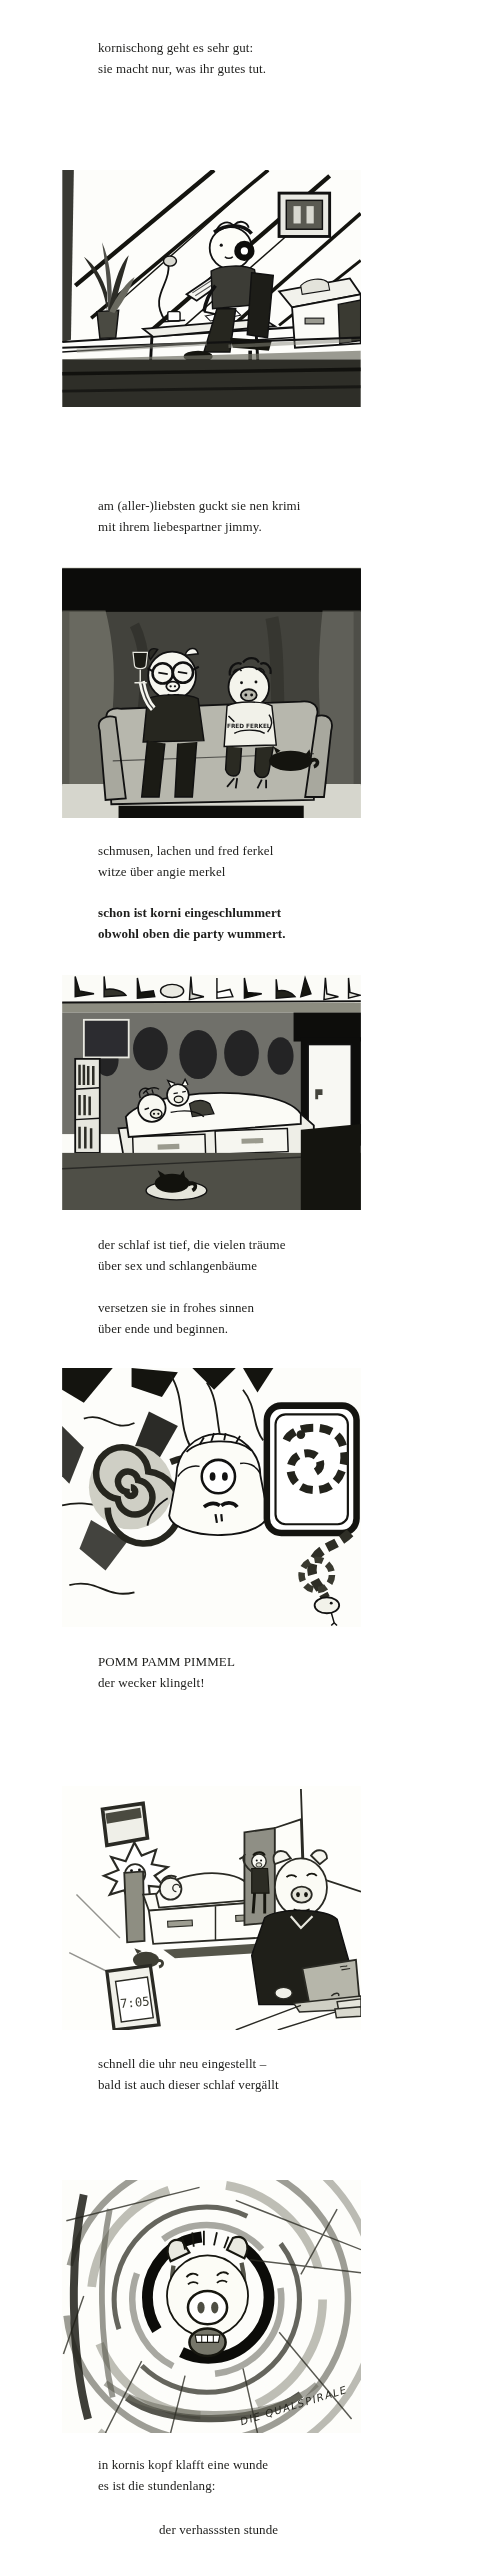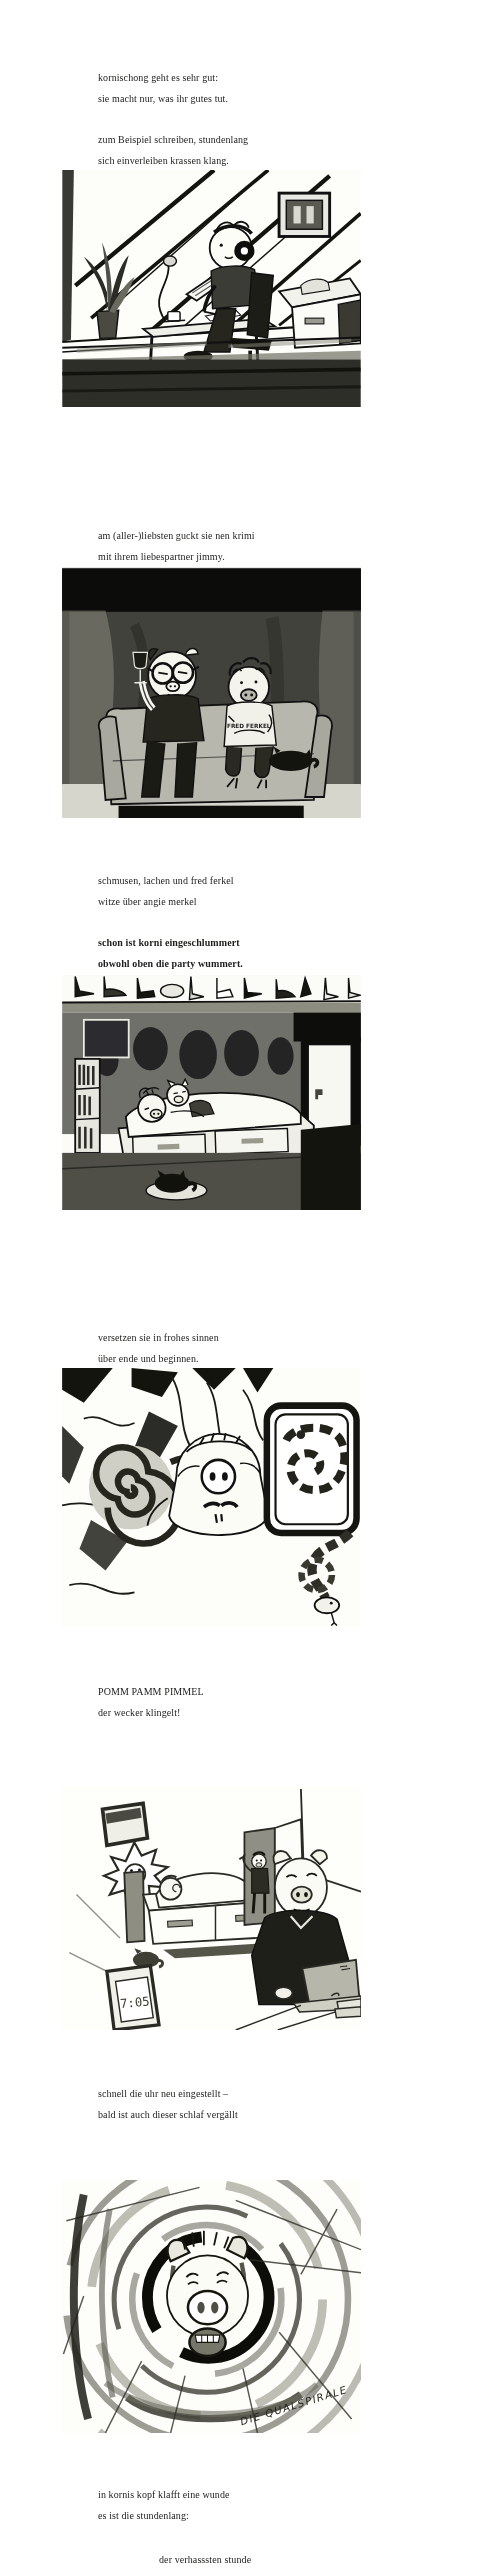--- a/index.html
+++ b/index.html
@@ -8,25 +8,24 @@
     width:478px;
     height:2576px;
     background:#ffffff;
     font-family:"Liberation Serif","DejaVu Serif",serif;
     color:#1d1d1b;
     overflow:hidden;
   }
   .stanza{
     position:absolute;
     left:98px;
-    font-size:10px;
+    font-size:13px;
     line-height:21px;
     letter-spacing:0.1px;
     white-space:nowrap;
-    margin-top:30px;
   }
   .s1{top:37px;}  .s2{top:99px;}
   .s3{top:431px;} .s4{top:495px;}
   .s5{top:840px;}.s6{top:902px;font-weight:bold;}
   .s7{top:1234px;}.s8{top:1297px;}
   .s9{top:1651px;}.s10{top:1714px;}
   .s11{top:2053px;}.s12{top:2116px;}
   .s13{top:2454px;}
   .s14{top:2519px;left:159px;}
   .ill{
@@ -53,24 +52,20 @@
 </head>
 <body>
 
 <div id="page">
 
   <div class="stanza s1">
     <div>kornischong geht es sehr gut:</div>
     <div>sie macht nur, was ihr gutes tut.</div>
   </div>
 
-  <div class="stanza s2">
-    <div>zum Beispiel schreiben, stundenlang</div>
-    <div>sich einverleiben krassen klang.</div>
-  </div>
 
   <div class="ill i1">
     <svg viewBox="0 0 413 328">
       <rect x="0" y="0" width="413" height="328" fill="#fdfdfa"></rect>
 
       <path d="M0,0 L16,0 L12,235 L0,238 Z" fill="#3a3a34"></path>
 
       <g stroke="#14140f" fill="none">
         <path d="M18,160 L210,0" stroke-width="6"></path>
         <path d="M40,205 L285,0" stroke-width="5"></path>
@@ -319,20 +314,24 @@
 
       <g>
         <ellipse cx="158" cy="298" rx="42" ry="13" fill="#e4e4da" stroke="#111" stroke-width="2"></ellipse>
         <ellipse cx="152" cy="288" rx="24" ry="13" fill="#12120d"></ellipse>
         <path d="M136,280 L132,270 L142,276 M162,278 L168,270 L170,280" fill="#12120d"></path>
         <path d="M174,290 C184,284 188,294 180,298" stroke="#12120d" stroke-width="5" fill="none"></path>
       </g>
     </svg>
   </div>
 
+  <div class="stanza s7">
+    <div>der schlaf ist tief, die vielen träume</div>
+    <div>über sex und schlangenbäume</div>
+  </div>
 
   <div class="stanza s8">
     <div>versetzen sie in frohes sinnen</div>
     <div>über ende und beginnen.</div>
   </div>
 
   <div class="ill i4">
     <svg viewBox="0 0 413 358">
       <rect x="0" y="0" width="413" height="358" fill="#fdfdfa"></rect>
 

